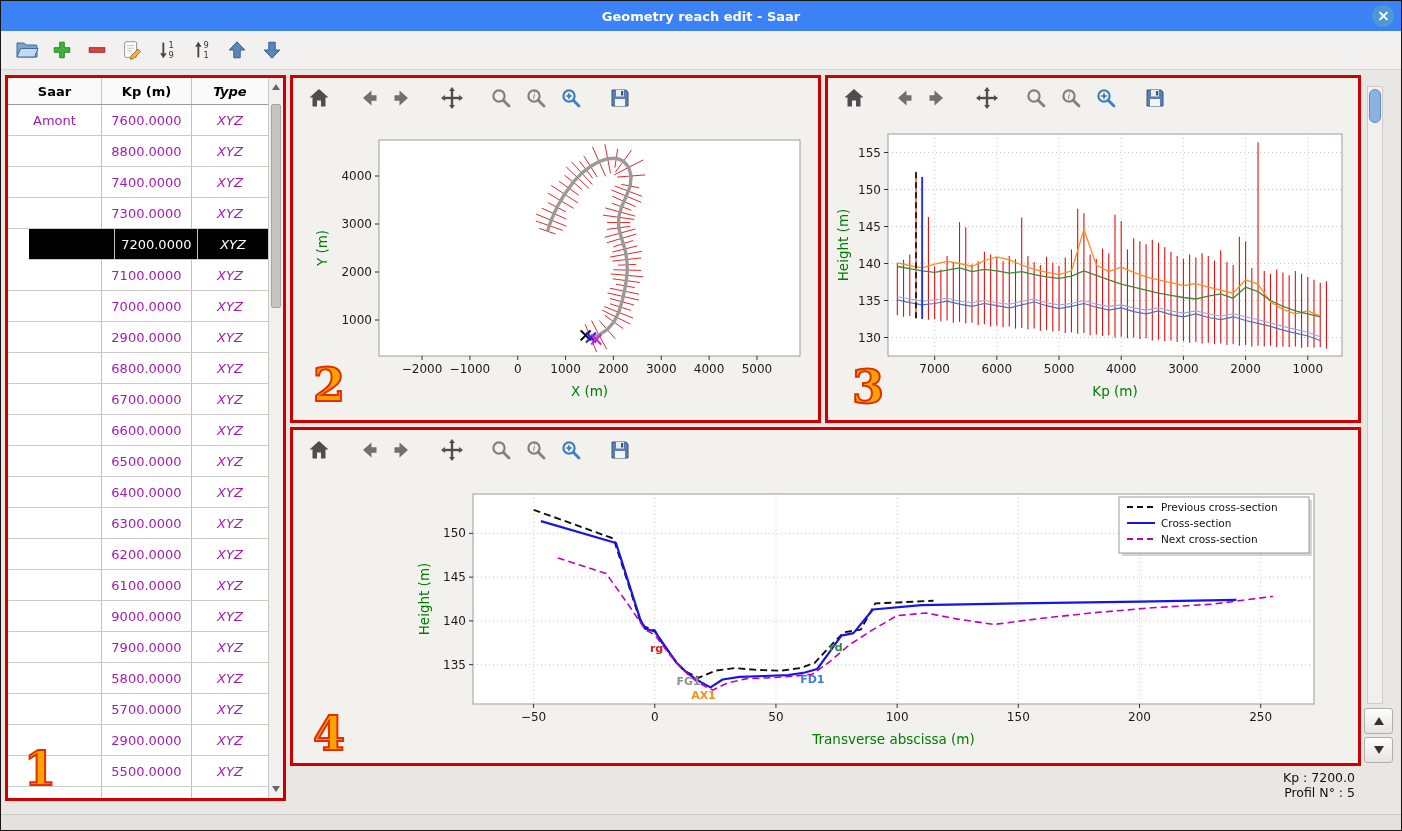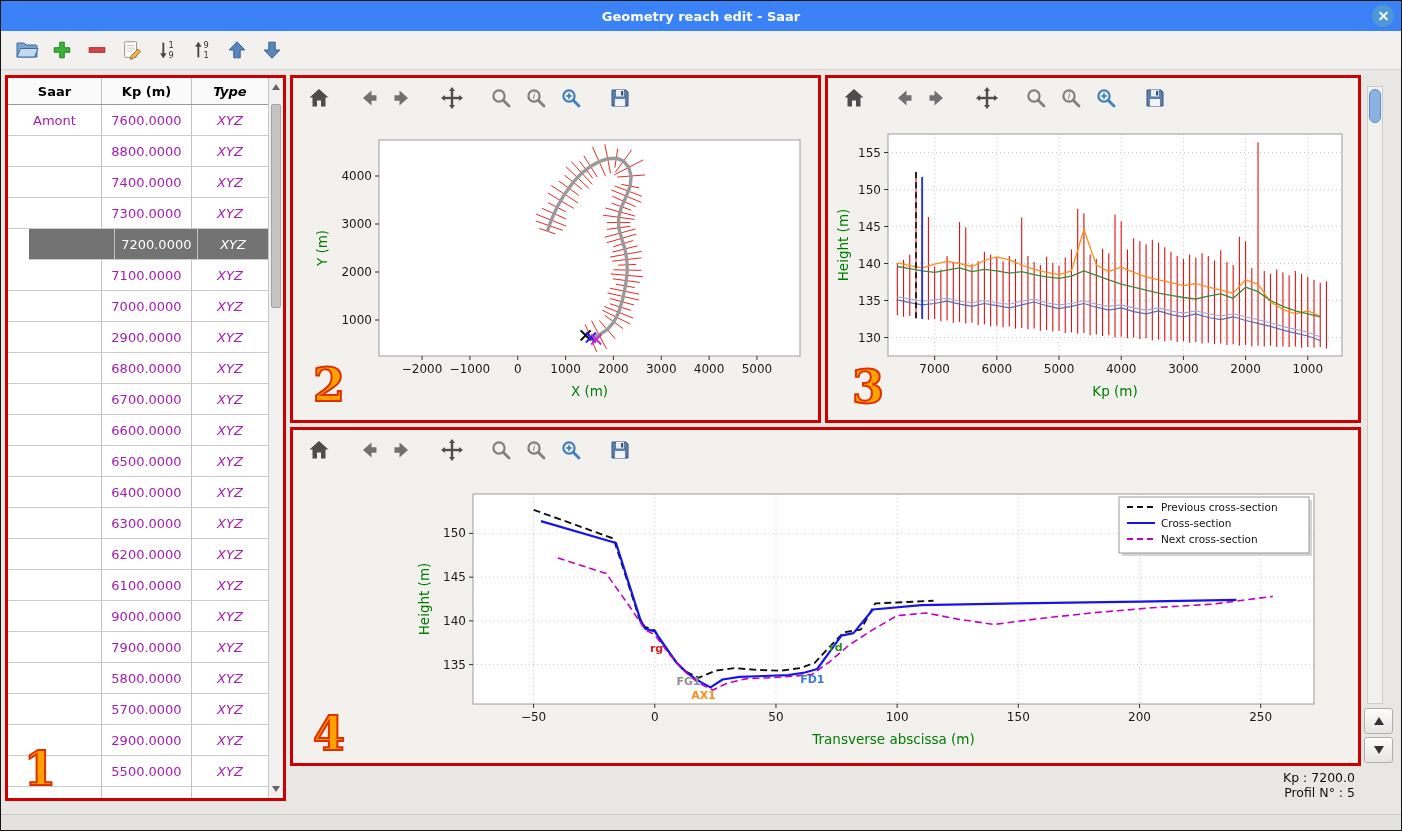--- a/index.html
+++ b/index.html
@@ -27,21 +27,21 @@
   .chart-svg{position:absolute;left:0;top:40px;display:block;}
   svg text{font-family:"DejaVu Sans","Liberation Sans",sans-serif;}
   .tick{font-size:12px;fill:#1a1a1a;}
   .axlabel{font-size:13.5px;fill:#007d00;}
   .anno{font-size:11px;font-weight:bold;}
   .lgd{font-size:10.5px;fill:#111;}
   
   .tbl{position:absolute;left:0;top:0;right:15px;bottom:0;background:#fff;overflow:hidden;}
   #tbl-head{display:flex;height:26px;border-bottom:1px solid #9a9896;font-weight:bold;font-size:13px;background:#fbfafa;}
   .tr{display:flex;height:30px;border-bottom:1px solid #ccc9c7;background:#fff;font-size:13px;color:#a21caf;}
-  .tr.selected{background:#737373;color:#fff;margin-left:21px;}
+  .tr.selected{background:#000000;color:#fff;margin-left:21px;}
   .th,.td{display:flex;align-items:center;justify-content:center;border-right:1px solid #c3c1bf;height:100%;box-sizing:border-box;}
   .c0{width:94px;}.c1{width:90px;}.c2{width:76px;border-right:none;font-style:italic;}
   .tbl-scroll{position:absolute;right:0;top:0;bottom:0;width:15px;background:#f1f0ee;border-left:1px solid #c9c7c5;box-sizing:border-box;}
   .tbl-thumb{position:absolute;left:2px;right:2px;top:26px;height:202px;background:#c6c4c2;border:1px solid #a6a4a2;border-radius:2px;}
   .tri-up-s{position:absolute;left:3px;top:6px;width:0;height:0;border-left:4px solid transparent;border-right:4px solid transparent;border-bottom:6px solid #666;}
   .tri-down-s{position:absolute;left:3px;bottom:6px;width:0;height:0;border-left:4px solid transparent;border-right:4px solid transparent;border-top:6px solid #666;}
   
   .big-num{position:absolute;font-family:"DejaVu Serif","Liberation Serif",serif;font-weight:bold;font-size:46px;line-height:1;color:#ffa200;-webkit-text-stroke:2px #e03000;z-index:30;}
   #num1{left:16px;bottom:6px;}
   #num2{left:20px;bottom:12px;}

